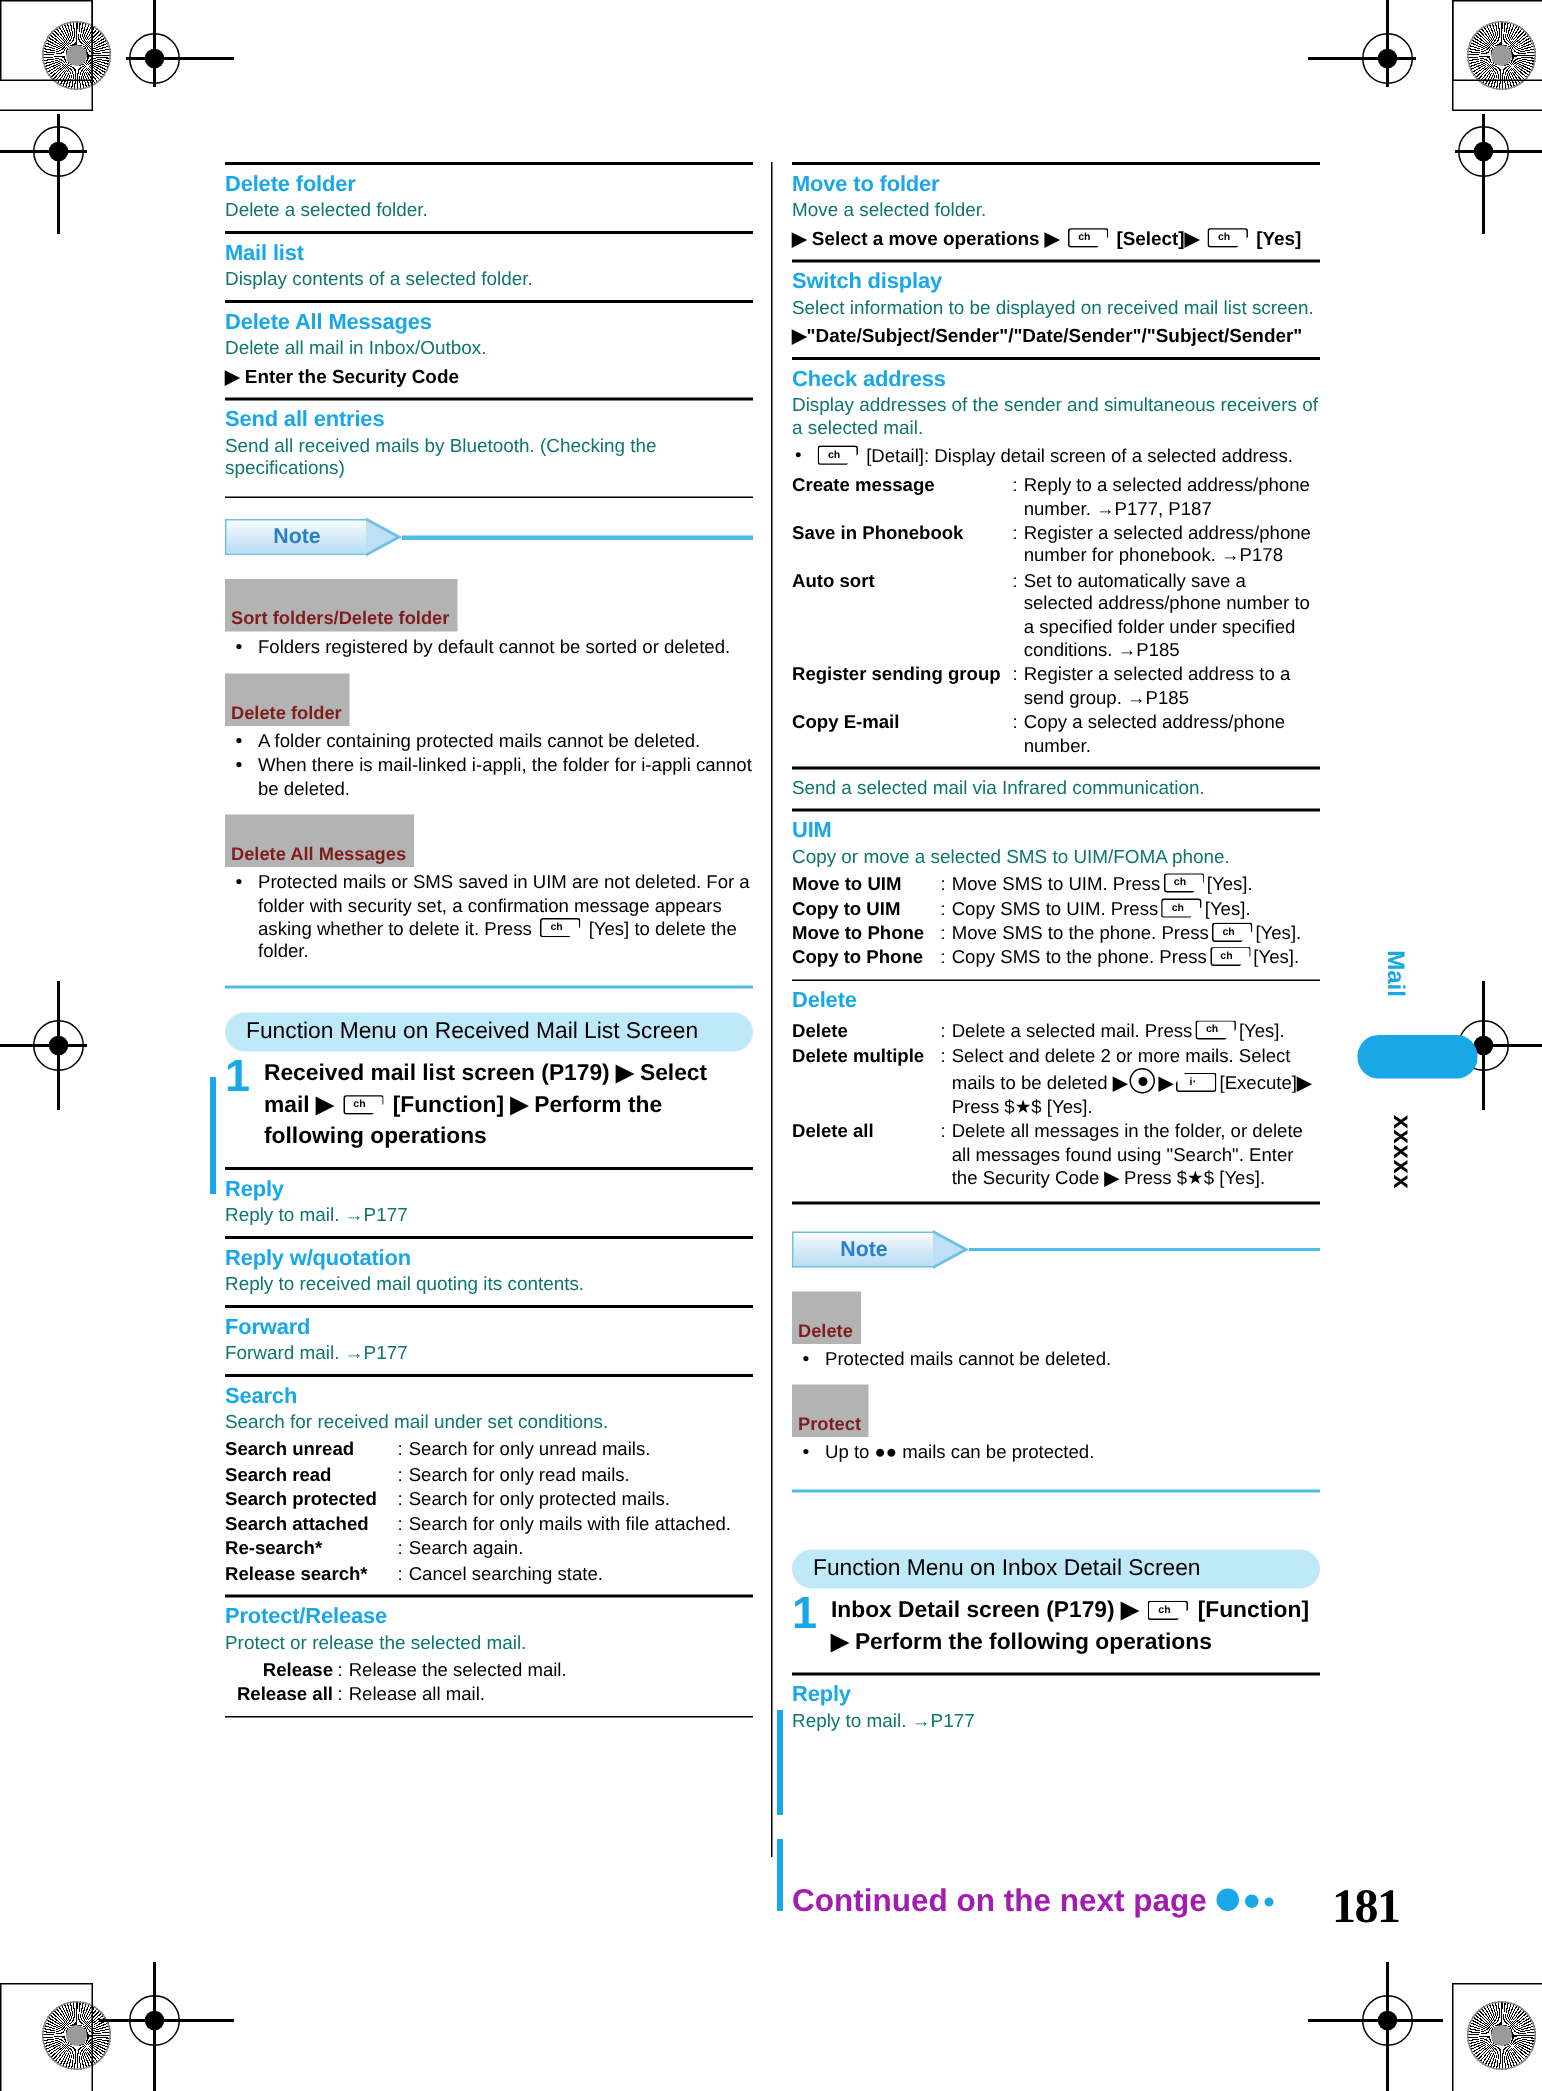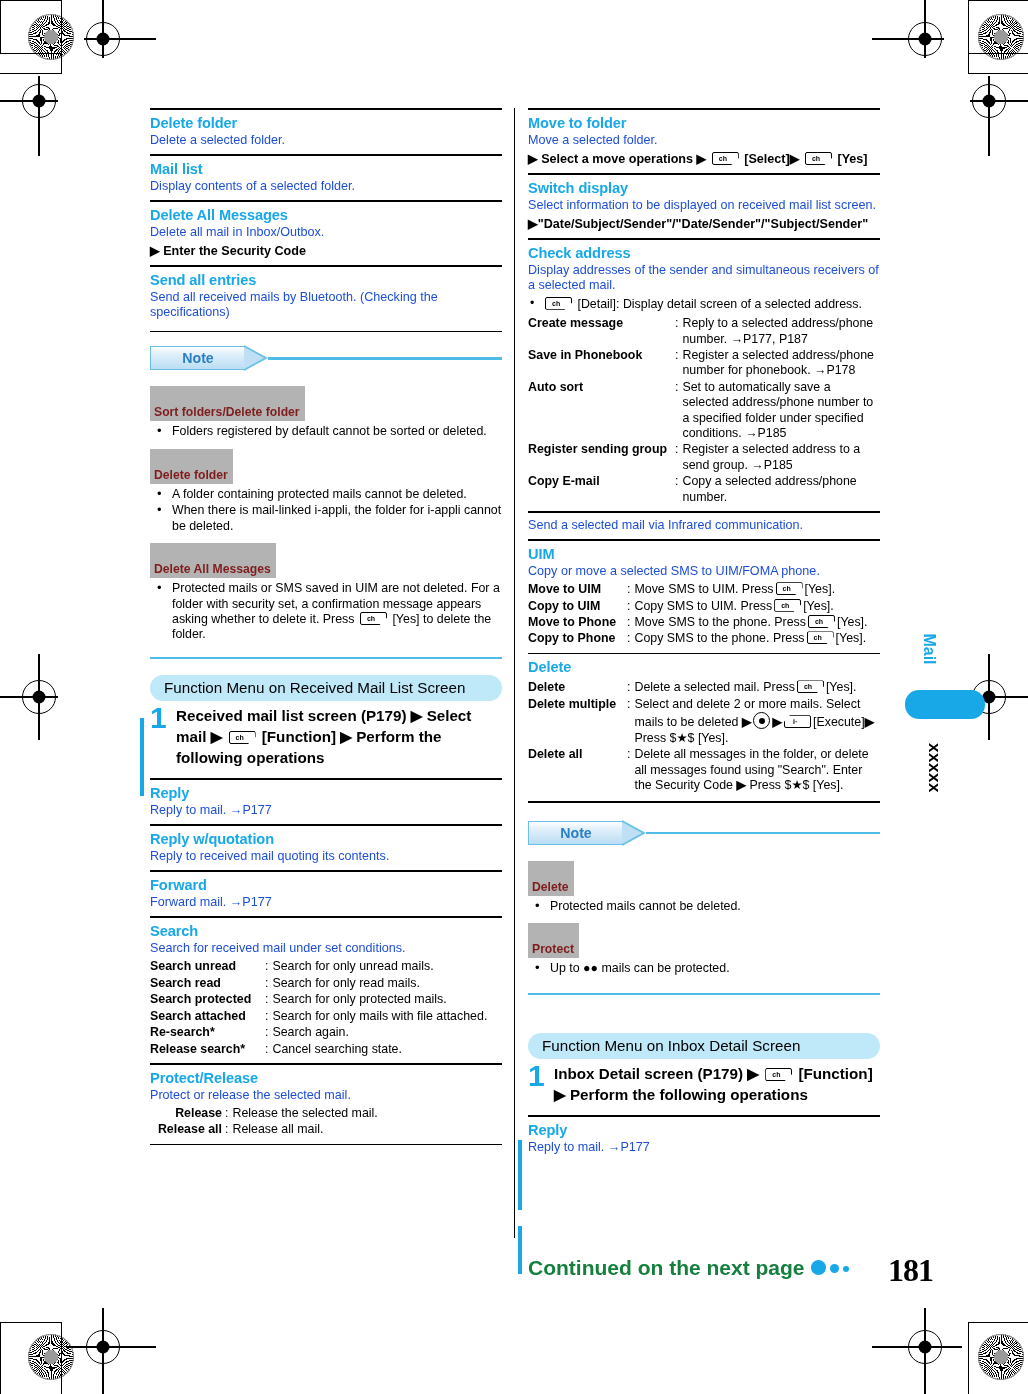--- a/index.html
+++ b/index.html
@@ -28,21 +28,21 @@
   .page{position:absolute;left:0;top:0;width:1028px;height:1394px;}
   .col{position:absolute;top:108px;width:352px;}
   .col-left{left:150px;}
   .col-right{left:528px;}
   .col-divider{position:absolute;left:514px;top:108px;width:1.4px;height:1130px;background:#000;}
 
   
   .hrule{height:1.6px;background:#000;margin:0 0 5px 0;}
   .sec{margin-bottom:2px;}
   .sec-title{color:#18a8e8;font-weight:bold;font-size:14.6px;line-height:17px;letter-spacing:-0.1px;margin:1px 0 0 0;}
-  .sec-body{color:#1d4ed8;font-size:12.6px;line-height:15.5px;margin:1px 0 6px 0;}
+  .sec-body{color:#0f766e;font-size:12.6px;line-height:15.5px;margin:1px 0 6px 0;}
   .sec-body.tight{margin-bottom:3px;}
   .bold-step{color:#000;font-weight:bold;font-size:12.6px;line-height:16px;margin:3px 0 6px 0;}
 
   
   .deflist{margin:2px 0 6px 0;}
   .defrow{display:flex;font-size:12.4px;line-height:15.4px;margin-bottom:1px;}
   .defrow .lbl{font-weight:bold;color:#000;flex:0 0 auto;white-space:nowrap;}
   .defrow .colon{flex:0 0 auto;padding:0 4px 0 3px;}
   .defrow .dsc{flex:1 1 auto;color:#000;}
   
@@ -105,21 +105,21 @@
   .sidetab .lab{position:absolute;left:-6px;top:0px;width:60px;text-align:center;
     color:#18a8e8;font-weight:bold;font-size:16px;
     transform:rotate(90deg);transform-origin:50% 50%;white-space:nowrap;}
   .sidetab .bar{position:absolute;left:0px;top:50px;width:80px;height:29px;background:#18a8e8;border-radius:14px;}
   .sidetab .code{position:absolute;left:-16px;top:118px;width:90px;text-align:center;
     color:#000;font-weight:bold;font-size:17px;letter-spacing:0.5px;
     transform:rotate(90deg);transform-origin:50% 50%;white-space:nowrap;}
 
   
   .footer{position:absolute;left:528px;top:1256px;width:400px;}
-  .cont{color:#15803d;font-weight:bold;font-size:21px;line-height:24px;white-space:nowrap;}
+  .cont{color:#a21caf;font-weight:bold;font-size:21px;line-height:24px;white-space:nowrap;}
   .cont .d1{display:inline-block;width:15px;height:15px;background:#18a8e8;border-radius:50%;vertical-align:0px;margin-left:6px;}
   .cont .d2{display:inline-block;width:9px;height:9px;background:#18a8e8;border-radius:50%;vertical-align:2px;margin-left:4px;}
   .cont .d3{display:inline-block;width:6px;height:6px;background:#18a8e8;border-radius:50%;vertical-align:3px;margin-left:4px;}
   .pageno{position:absolute;left:888px;top:1252px;color:#000;font-weight:bold;font-size:32px;
     font-family:"Liberation Serif",serif;letter-spacing:-1px;}
 
   .leftbar{position:absolute;left:140px;width:4px;background:#18a8e8;}
   .rightbar{position:absolute;left:518px;width:4px;background:#18a8e8;}
   .bulletline{position:relative;padding-left:15px;font-size:12.4px;line-height:15.4px;margin:3px 0 4px 0;}
   .bulletline:before{content:"\2022";position:absolute;left:2px;top:-1px;}

